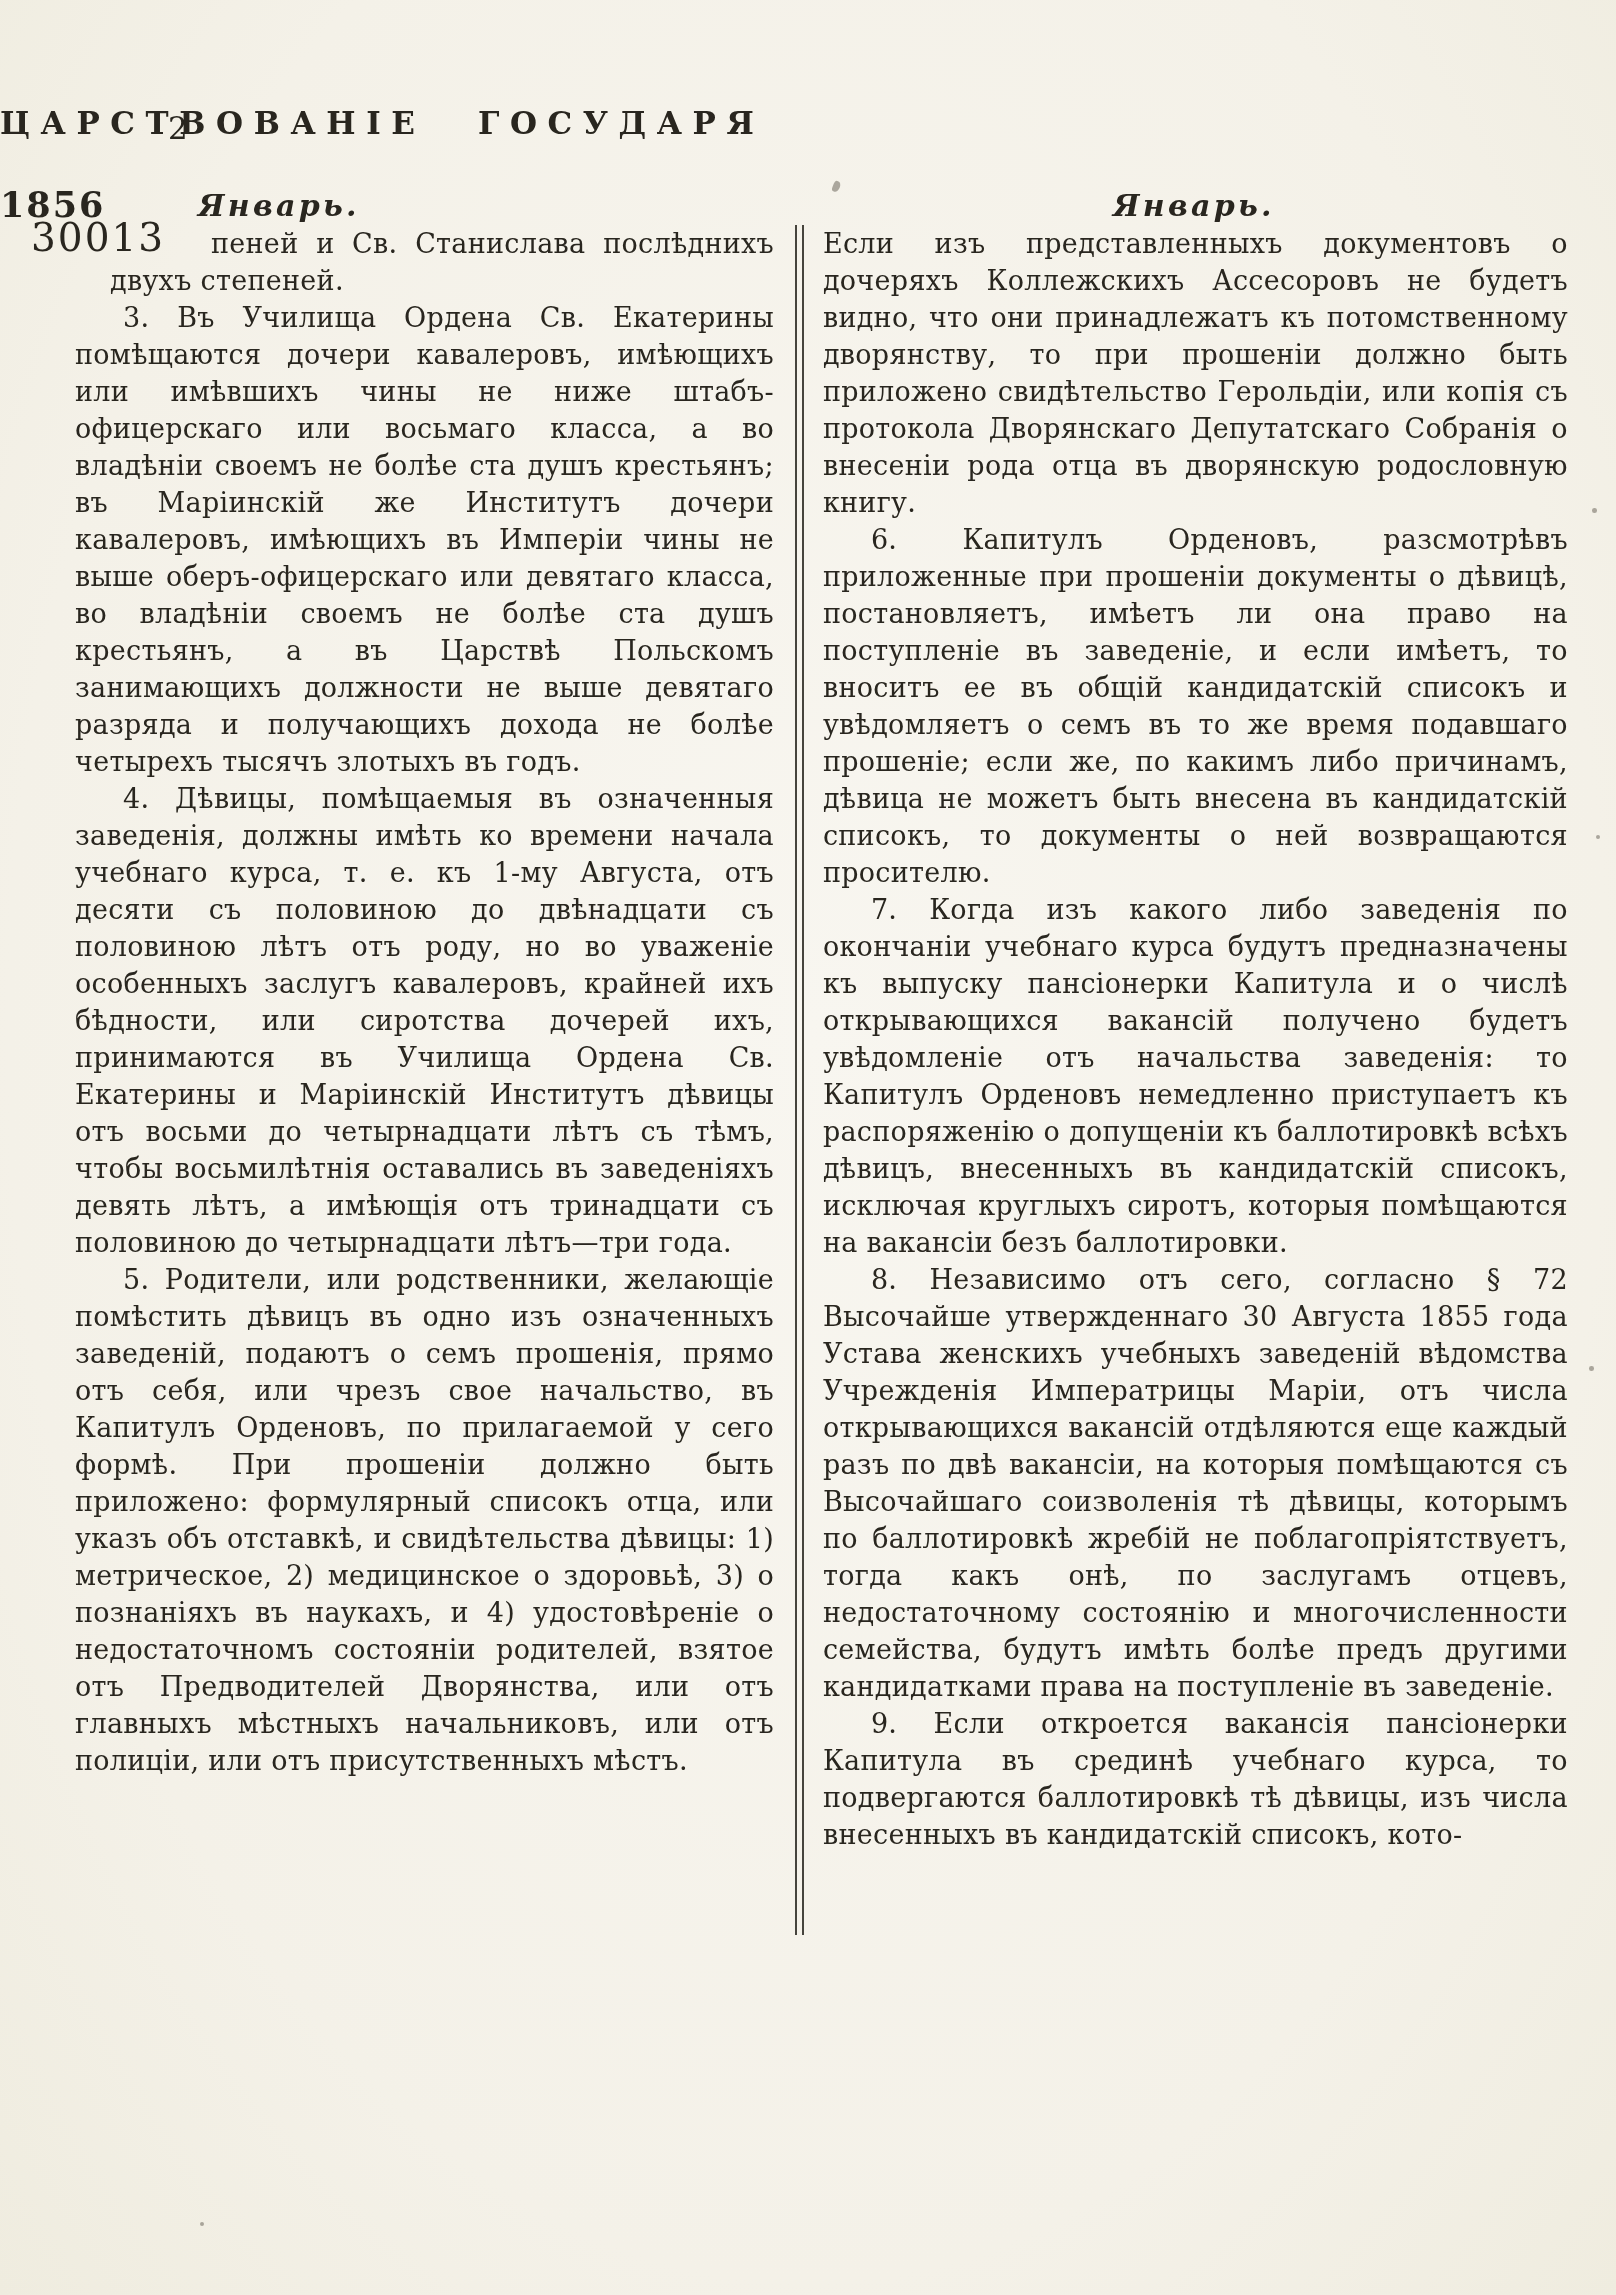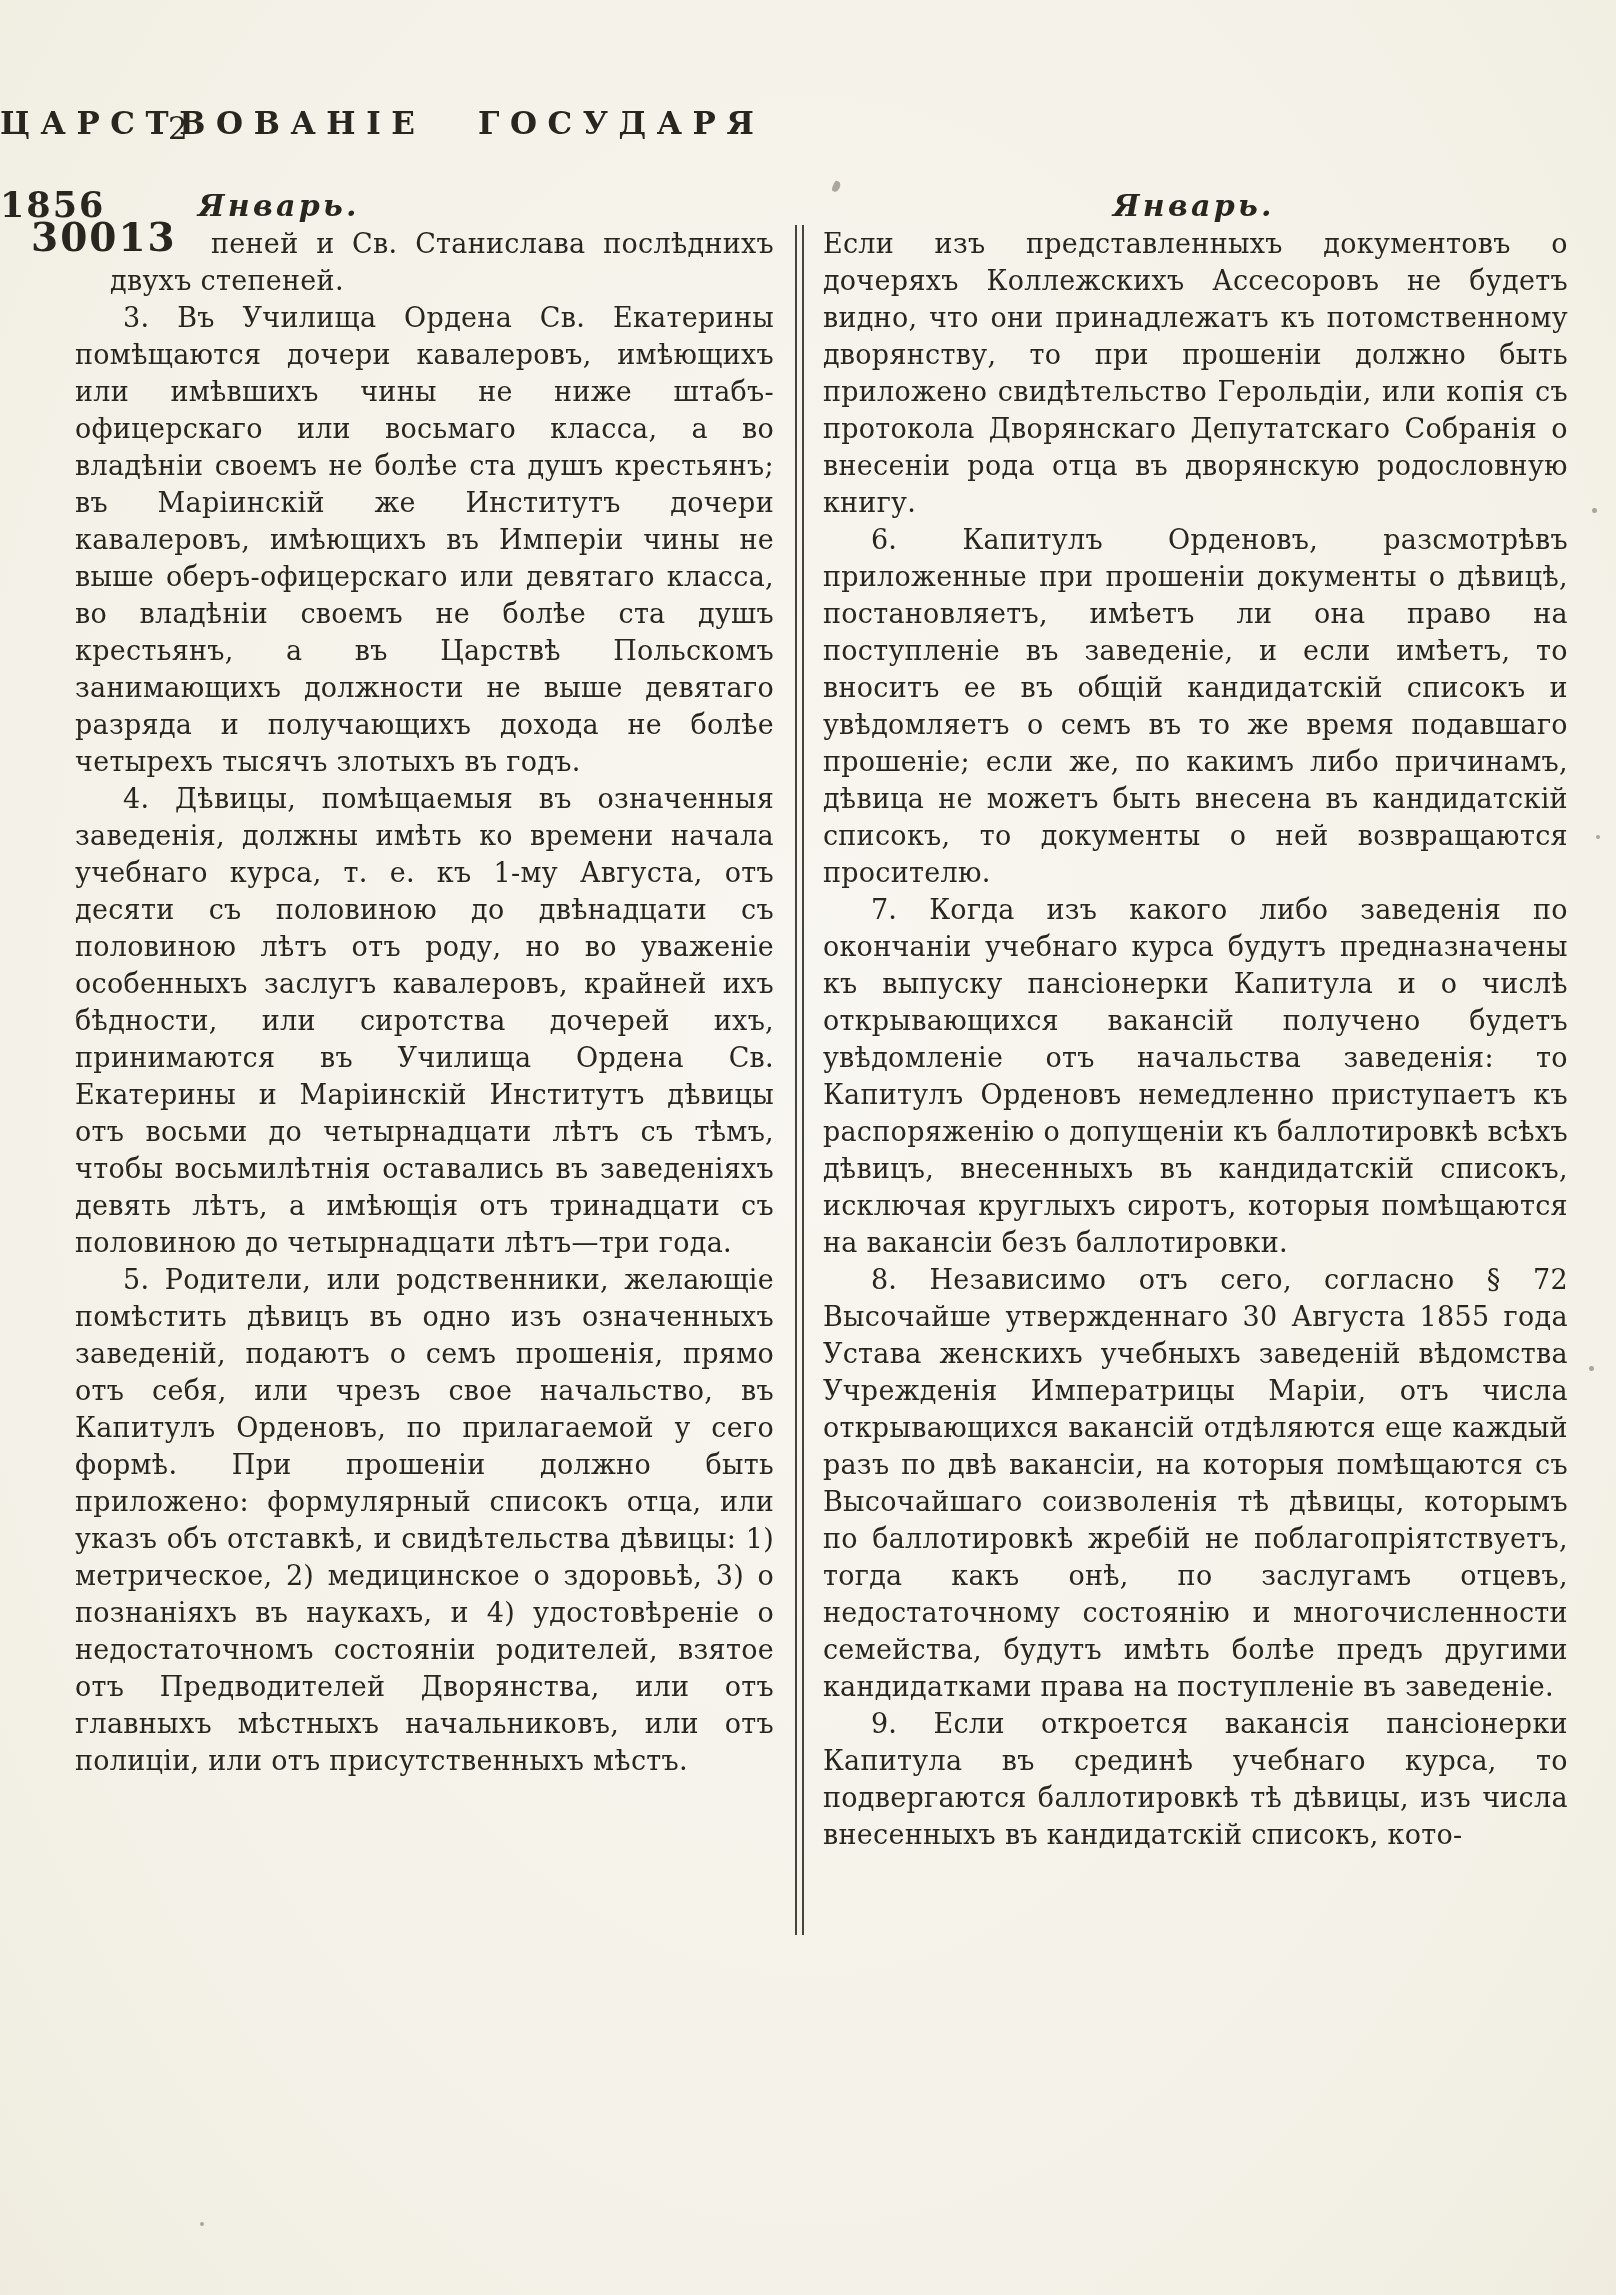--- a/index.html
+++ b/index.html
@@ -92,21 +92,21 @@
 
   .para { margin: 0; text-indent: 48px; }
   .para.cont { text-indent: 0; }
   .para.opening { text-indent: 101px; margin-left: 35px; }
 
   .act-number {
     position: absolute;
     left: -44px;
     top: -6.7px;
     font-size: 39px;
-    font-weight: bold;
+    font-weight: normal;
     letter-spacing: 2px;
     line-height: 39px;
   }
 
   .speck {
     position: absolute;
     background: #6d675c;
     border-radius: 50%;
     opacity: 0.55;
   }

